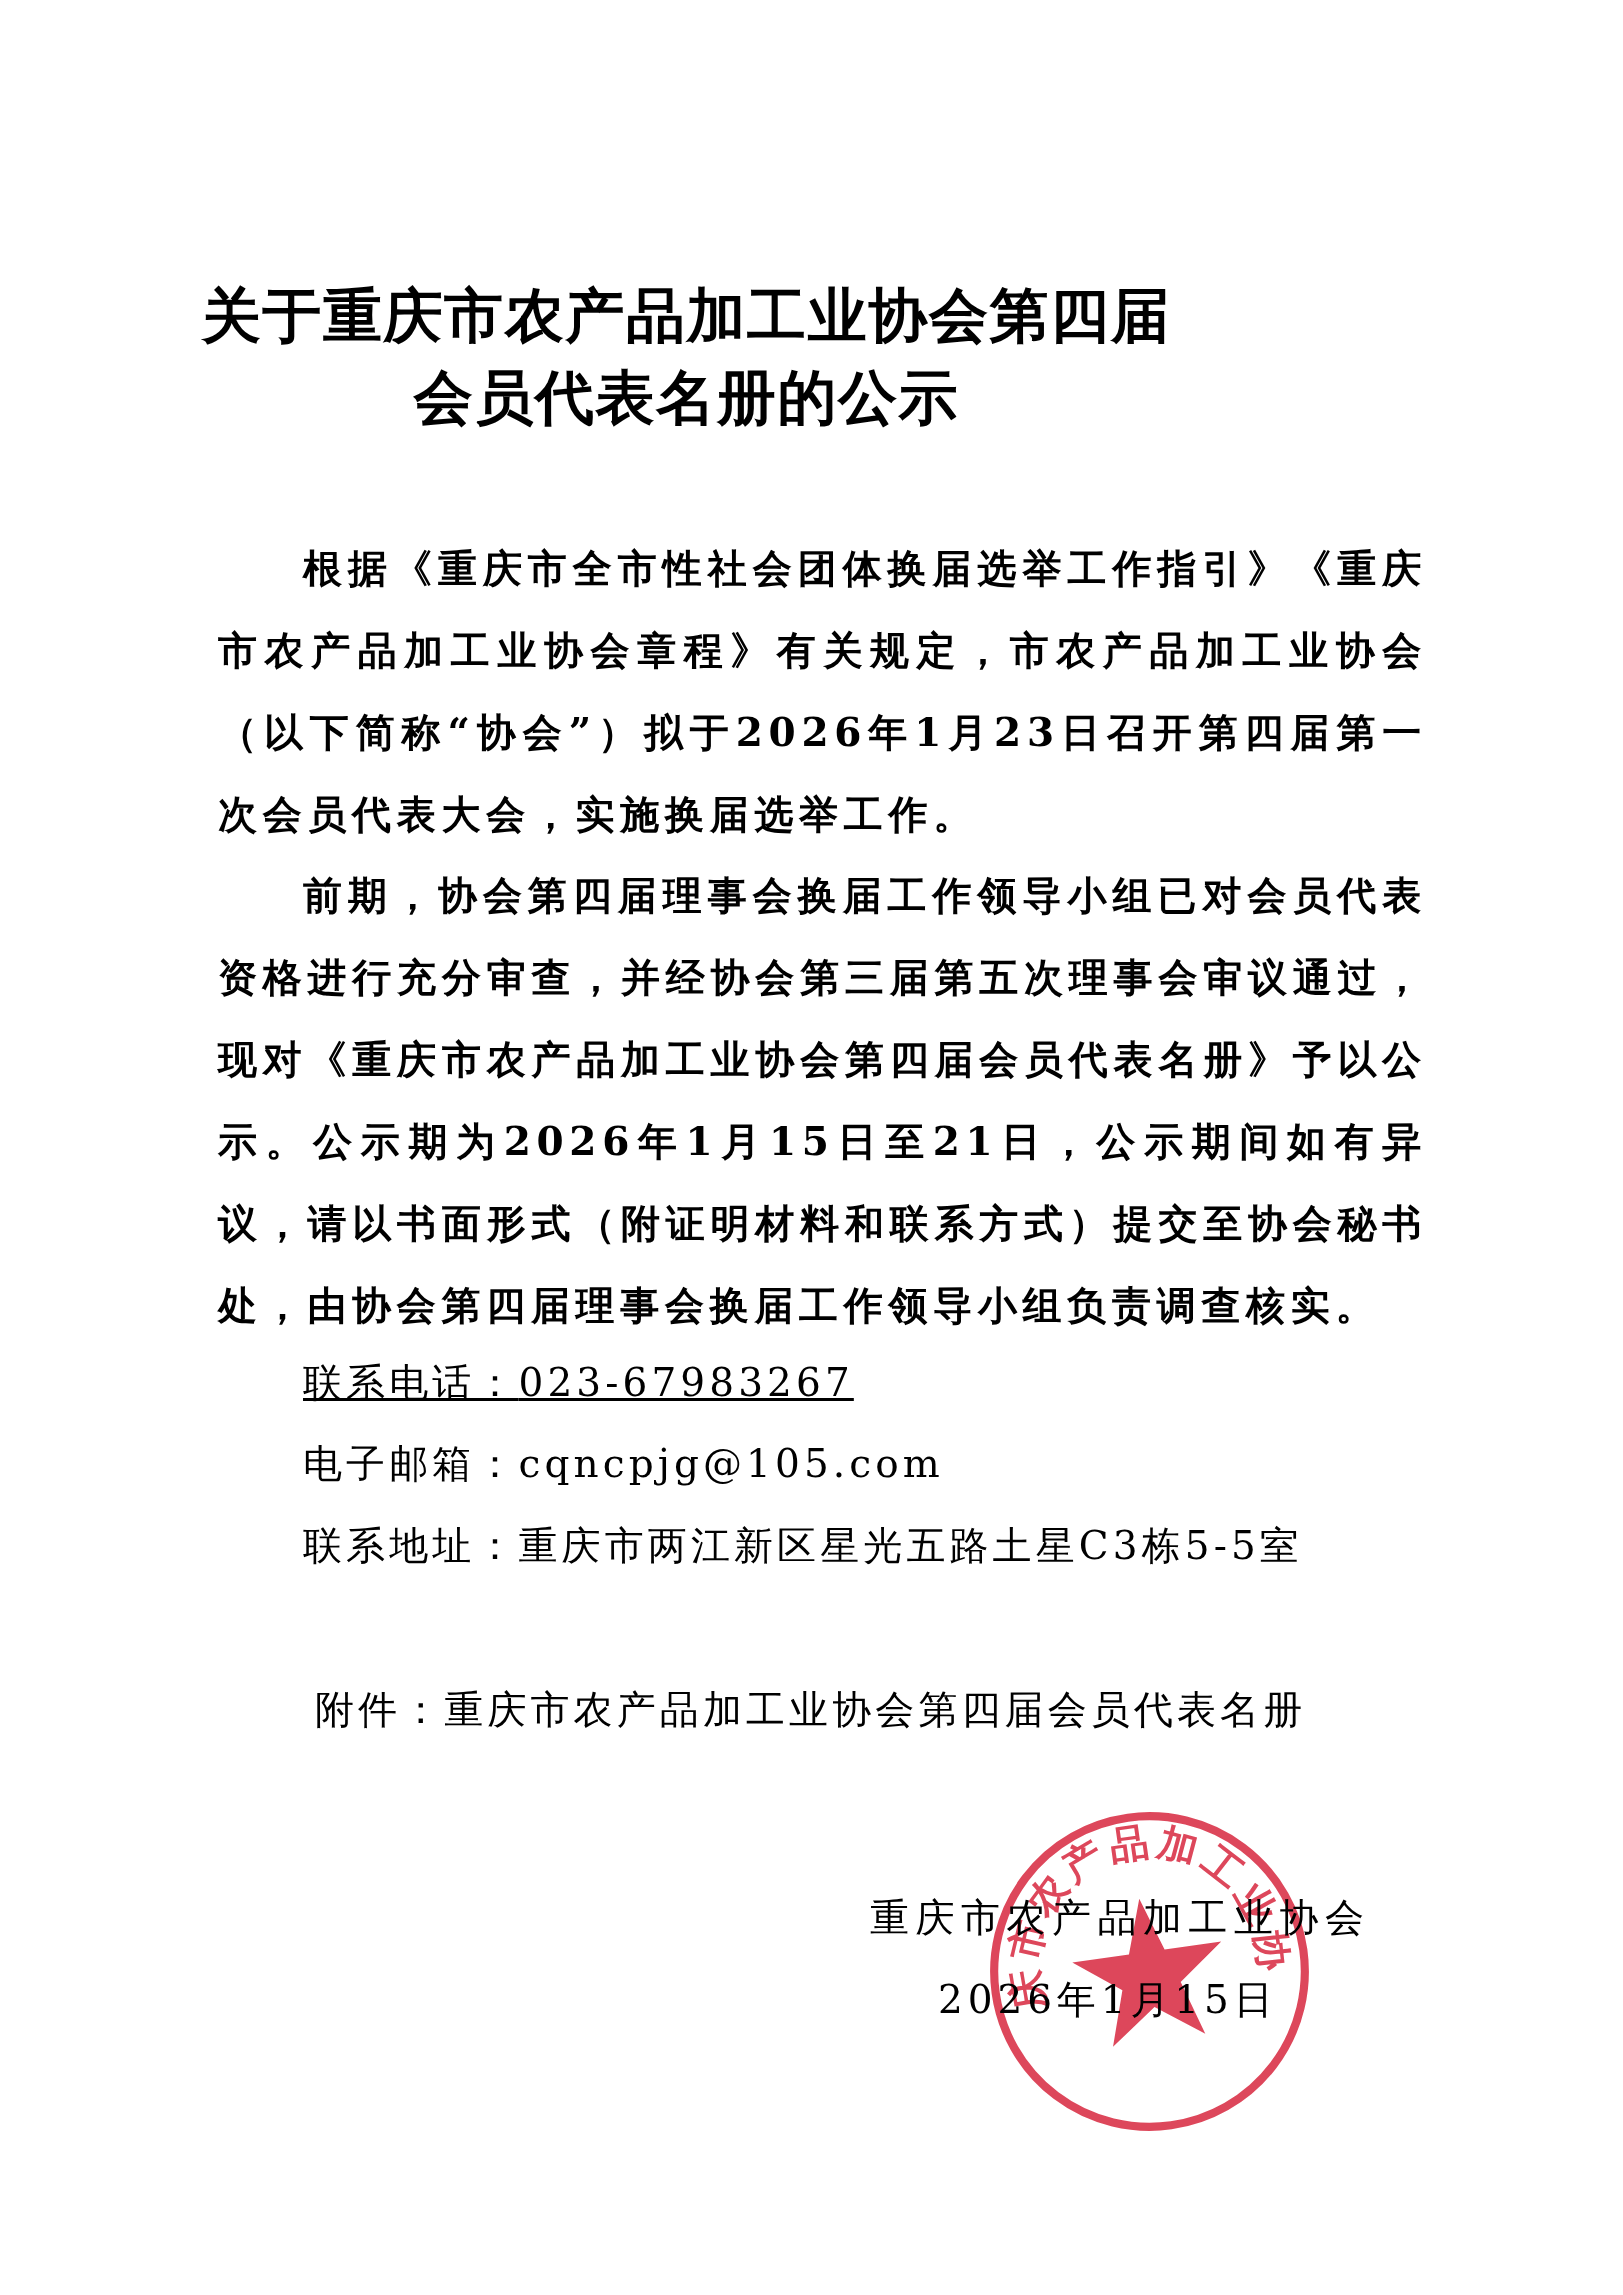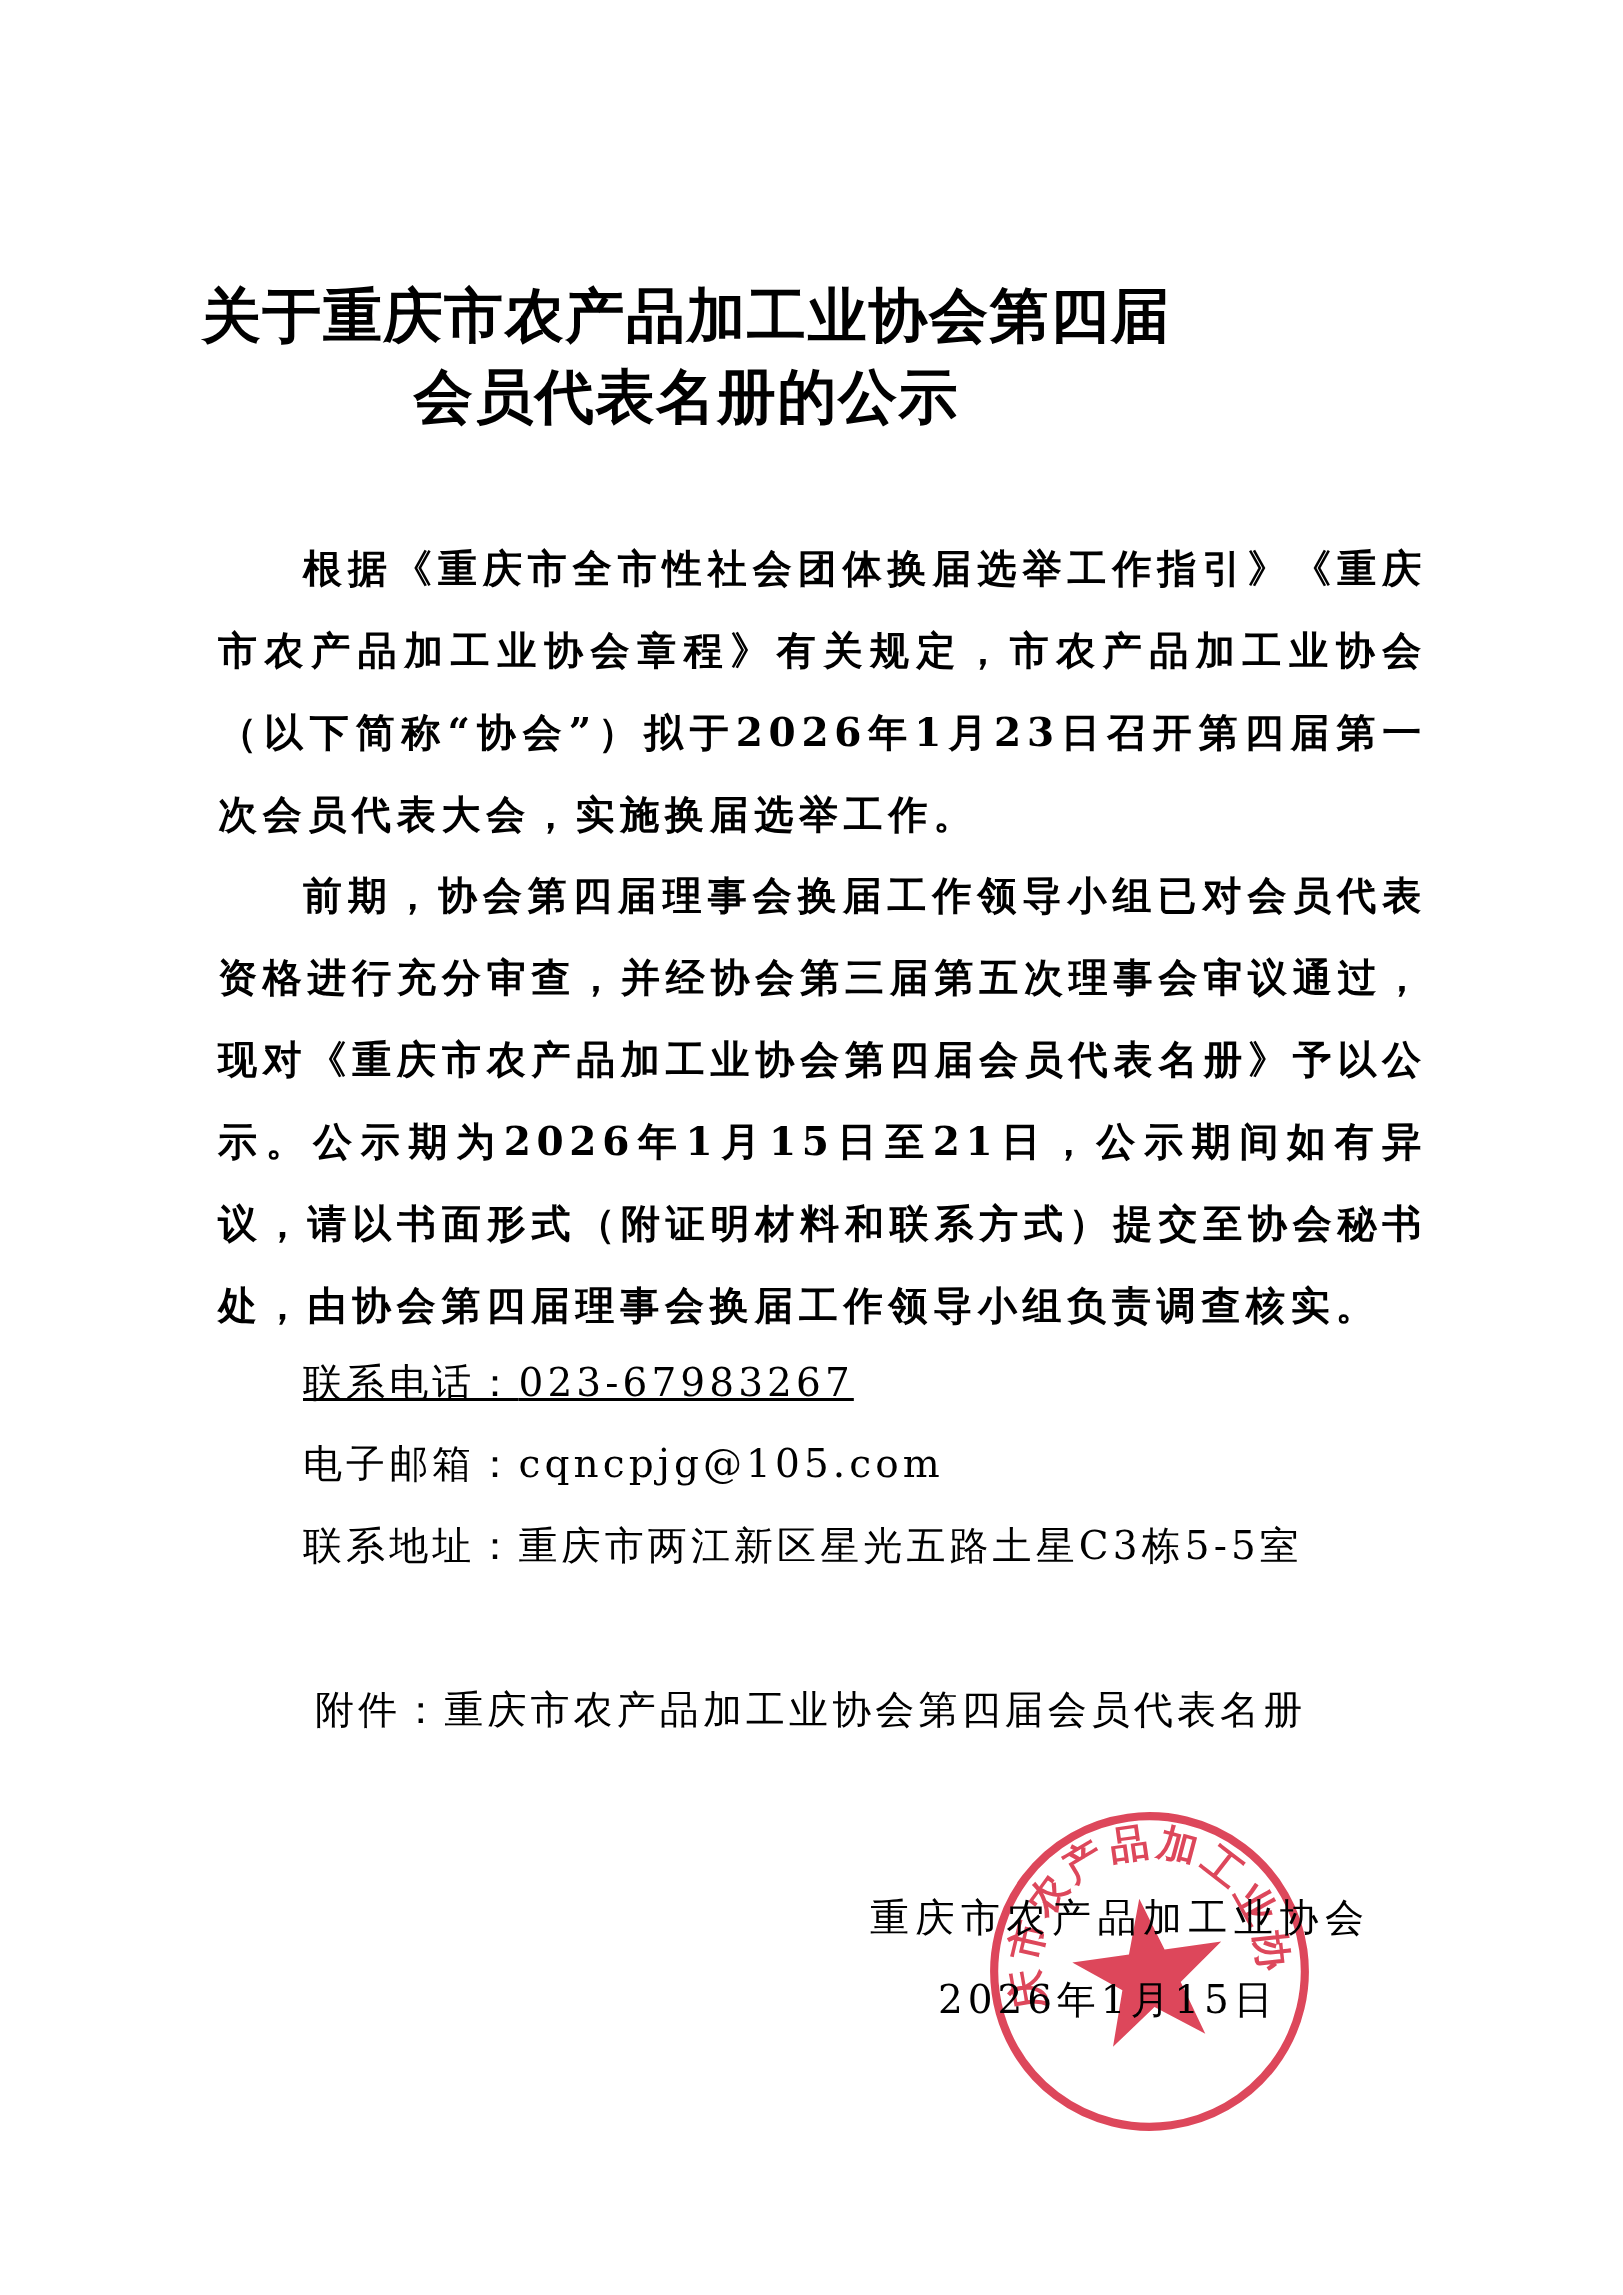--- a/index.html
+++ b/index.html
@@ -20,21 +20,21 @@
       left: 0;
       width: 1373px;
       text-align: center;
       font-family: "DejaVu Sans", "Liberation Sans", sans-serif;
       font-weight: bold;
       font-size: 59px;
       letter-spacing: 1.6px;
       line-height: 1;
     }
     .title.l1 { top: 286px; }
-    .title.l2 { top: 368px; font-family: Liberation Serif, serif; }
+    .title.l2 { top: 368px; }
 
     .para {
       position: absolute;
       left: 218px;
       width: 1209px;
       font-size: 39px;
       line-height: 82px;
       letter-spacing: 5.7px;
       text-align: justify;
       text-indent: 85px;

